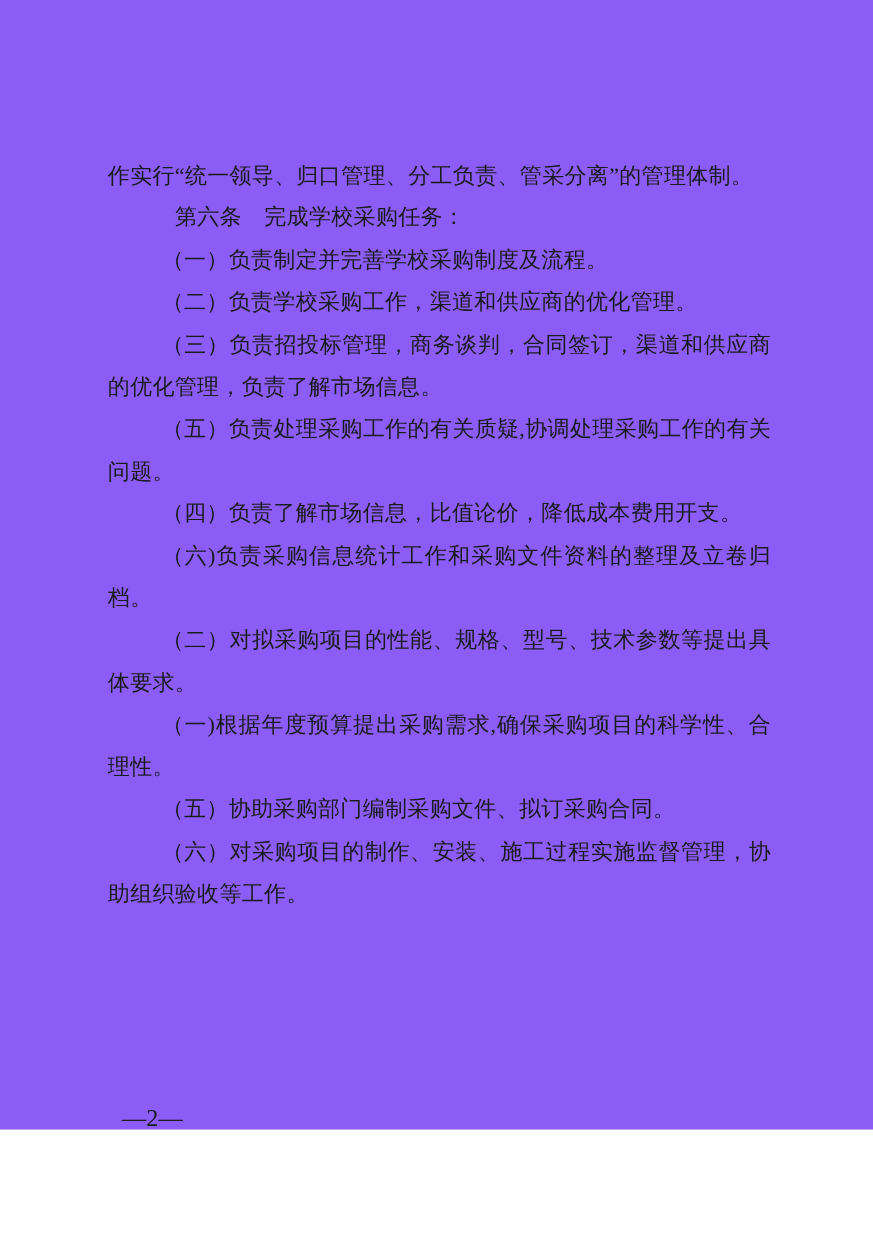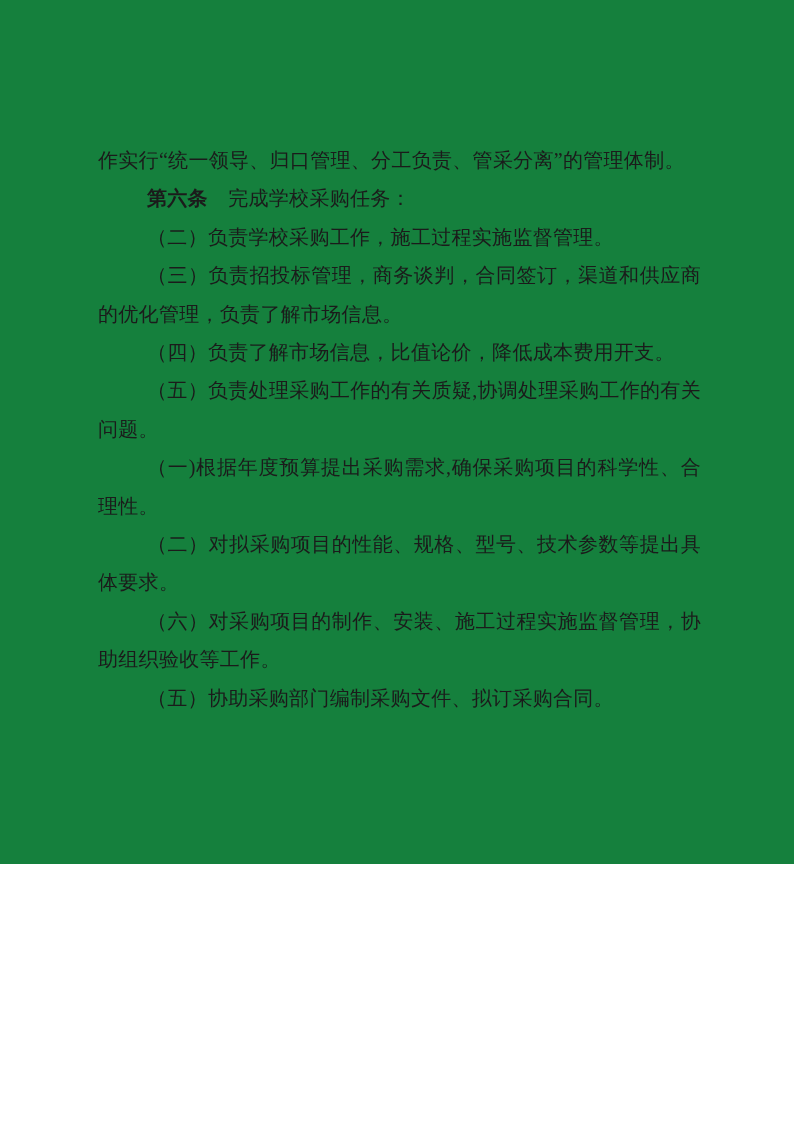--- a/index.html
+++ b/index.html
@@ -3,22 +3,22 @@
 <meta charset="utf-8">
 <style>
   html, body {
     margin: 0;
     padding: 0;
     background: #ffffff;
   }
   .page {
     position: relative;
     width: 794px;
-    height: 864px;
-    background: #15803d;
+    height: 1027px;
+    background: #8b5cf6;
     overflow: hidden;
     font-family: "Liberation Serif", "DejaVu Serif", serif;
     color: #1b1b1b;
   }
   .content {
     position: absolute;
     left: 98px;
     top: 141px;
     width: 603px;
     font-size: 20px;
@@ -28,21 +28,22 @@
   }
   .para {
     margin: 0;
     padding: 0;
     text-indent: 49px;
   }
   .para.no-indent {
     text-indent: 0;
   }
   .art-num {
-    font-weight: bold;
+    font-weight: normal;
+    margin-left: 12px;
   }
   .page-number {
     position: absolute;
     left: 111px;
     top: 1003px;
     font-size: 22px;
     line-height: 28px;
     letter-spacing: 0;
     color: #1b1b1b;
   }
@@ -50,27 +51,29 @@
 </head>
 <body>
 
 <div class="page">
   <main class="content">
 
     <p class="para no-indent">作实行“统一领导、归口管理、分工负责、管采分离”的管理体制。</p>
 
     <p class="para"><span class="art-num">第六条</span><span>　完成学校采购任务：</span></p>
 
-    <p class="para">（二）负责学校采购工作，施工过程实施监督管理。</p>
+    <p class="para">（一）负责制定并完善学校采购制度及流程。</p>
+    <p class="para">（二）负责学校采购工作，渠道和供应商的优化管理。</p>
     <p class="para">（三）负责招投标管理，商务谈判，合同签订，渠道和供应商的优化管理，负责了解市场信息。</p>
+    <p class="para">（五）负责处理采购工作的有关质疑,协调处理采购工作的有关问题。</p>
     <p class="para">（四）负责了解市场信息，比值论价，降低成本费用开支。</p>
-    <p class="para">（五）负责处理采购工作的有关质疑,协调处理采购工作的有关问题。</p>
+    <p class="para">（六)负责采购信息统计工作和采购文件资料的整理及立卷归档。</p>
 
 
+    <p class="para">（二）对拟采购项目的性能、规格、型号、技术参数等提出具体要求。</p>
     <p class="para">（一)根据年度预算提出采购需求,确保采购项目的科学性、合理性。</p>
-    <p class="para">（二）对拟采购项目的性能、规格、型号、技术参数等提出具体要求。</p>
+    <p class="para">（五）协助采购部门编制采购文件、拟订采购合同。</p>
     <p class="para">（六）对采购项目的制作、安装、施工过程实施监督管理，协助组织验收等工作。</p>
-    <p class="para">（五）协助采购部门编制采购文件、拟订采购合同。</p>
 
   </main>
 
   <footer class="page-number">—2—</footer>
 </div>
 
 </body></html>

